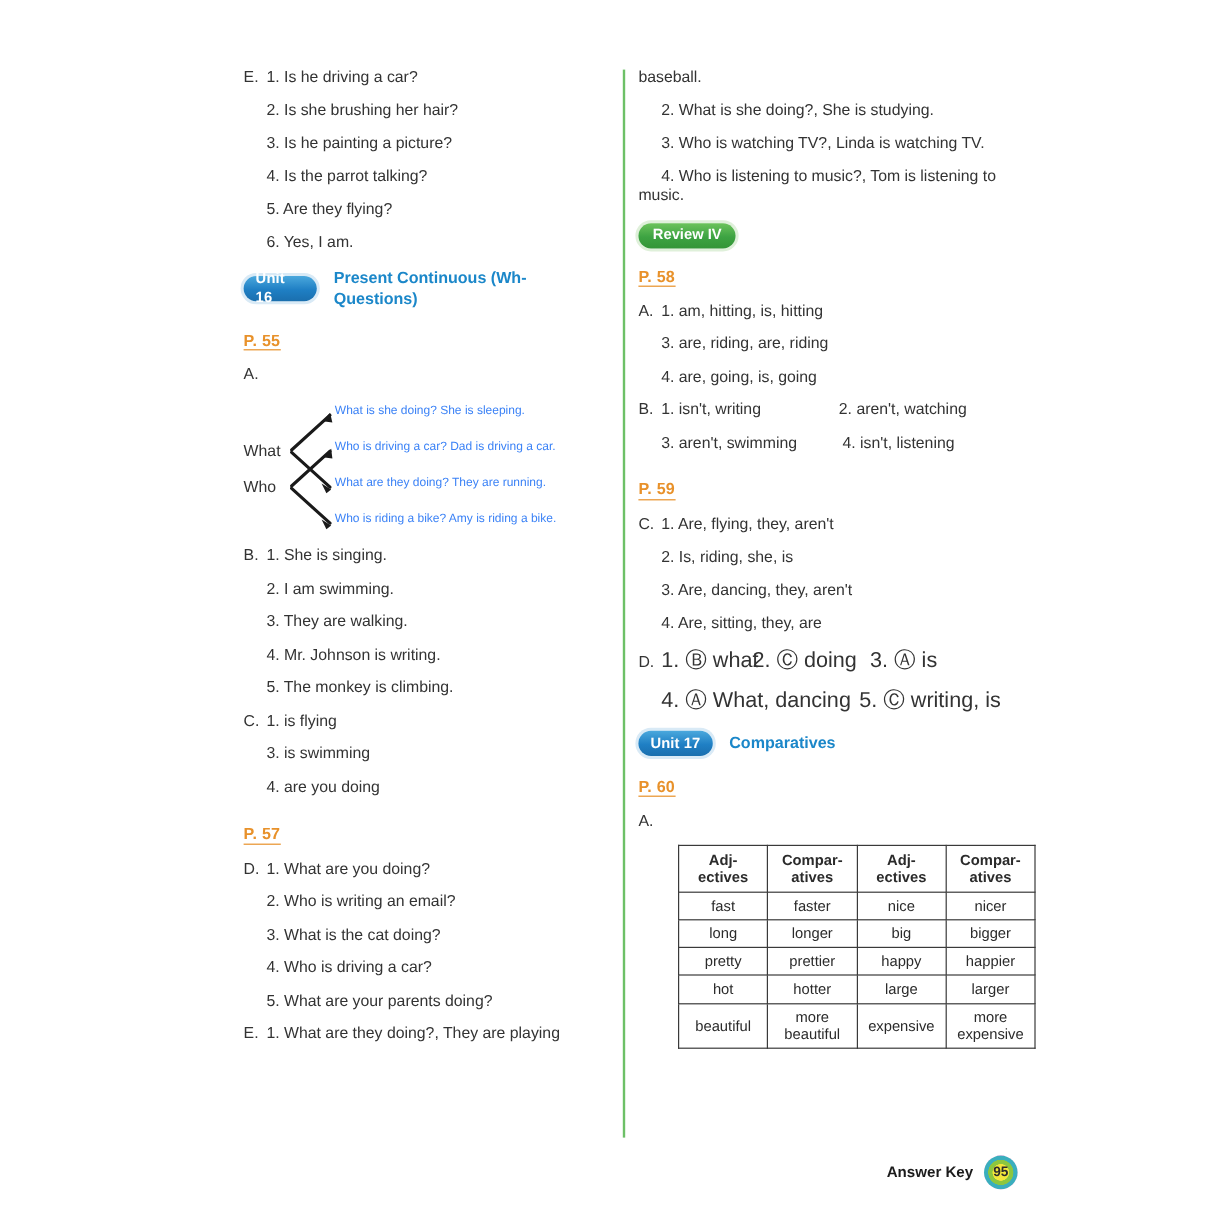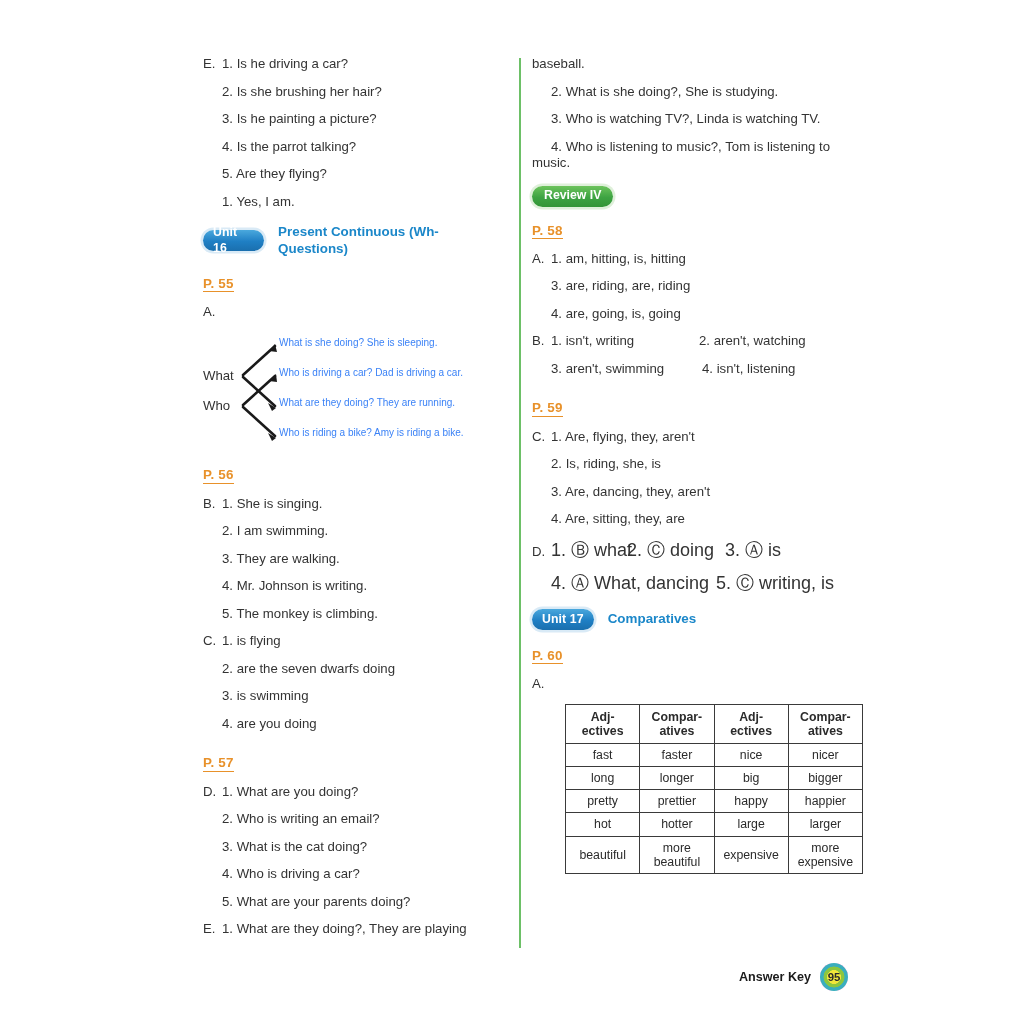--- a/index.html
+++ b/index.html
@@ -212,21 +212,21 @@
       <div class="row indent">
         <span class="txt">3. Is he painting a picture?</span>
       </div>
       <div class="row indent">
         <span class="txt">4. Is the parrot talking?</span>
       </div>
       <div class="row indent">
         <span class="txt">5. Are they flying?</span>
       </div>
       <div class="row indent">
-        <span class="txt">1. Yes, I am.</span>
+        <span class="txt">6. Yes, I am.</span>
       </div>
     </div>
 
     <div class="unit-head">
       <span class="unit-pill">Unit 16</span>
       <span class="unit-title">Present Continuous (Wh- Questions)</span>
     </div>
 
     <div class="pmark-wrap">
       <span class="pmark">P. 55</span>
@@ -256,23 +256,20 @@
         <span class="m-left" style="left:0px; top:37px;">What</span>
         <span class="m-left" style="left:0px; top:67px;">Who</span>
 
         <span class="m-right" style="left:76px; top:6px;">What is she doing? She is sleeping.</span>
         <span class="m-right" style="left:76px; top:36px;">Who is driving a car? Dad is driving a car.</span>
         <span class="m-right" style="left:76px; top:66px;">What are they doing? They are running.</span>
         <span class="m-right" style="left:76px; top:96px;">Who is riding a bike? Amy is riding a bike.</span>
       </div>
     </div>
 
-    <div class="pmark-wrap">
-      <span class="pmark">P. 56</span>
-    </div>
 
     <div>
       <div class="row">
         <span class="lbl">B.</span>
         <span class="txt">1. She is singing.</span>
       </div>
       <div class="row indent">
         <span class="txt">2. I am swimming.</span>
       </div>
       <div class="row indent">
@@ -283,23 +280,20 @@
       </div>
       <div class="row indent">
         <span class="txt">5. The monkey is climbing.</span>
       </div>
     </div>
 
     <div>
       <div class="row">
         <span class="lbl">C.</span>
         <span class="txt">1. is flying</span>
-      </div>
-      <div class="row indent">
-        <span class="txt">2. are the seven dwarfs doing</span>
       </div>
       <div class="row indent">
         <span class="txt">3. is swimming</span>
       </div>
       <div class="row indent">
         <span class="txt">4. are you doing</span>
       </div>
     </div>
 
     <div class="pmark-wrap">

